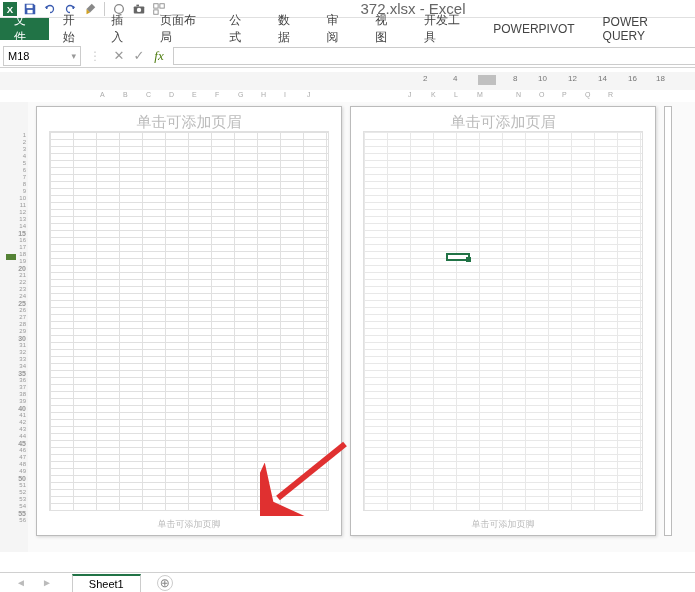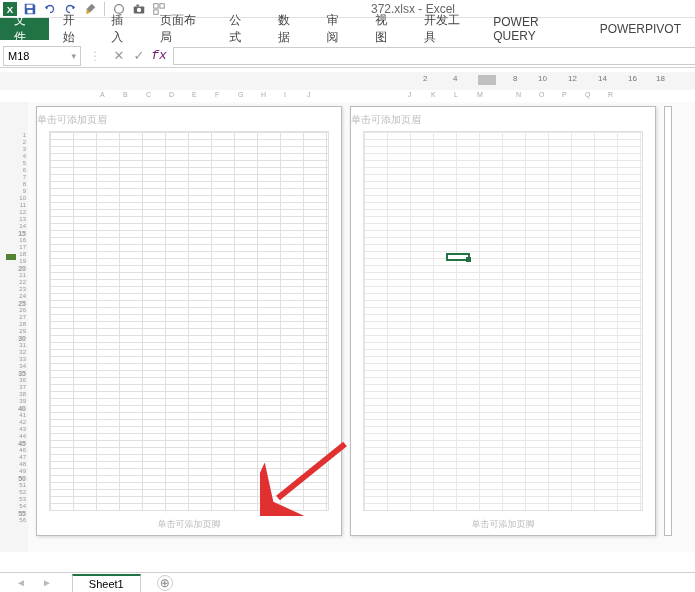--- a/index.html
+++ b/index.html
@@ -2,34 +2,34 @@
 <html><head>
 <meta charset="utf-8">
 <style>
   * { box-sizing: border-box; margin: 0; padding: 0; }
   body { font-family: "Microsoft YaHei", Arial, sans-serif; font-size: 12px; background: #fff; width: 695px; height: 592px; overflow: hidden; position: relative; }
   
   
   .qat { height: 18px; background: #fff; display: flex; align-items: center; padding-left: 2px; gap: 4px; border-bottom: 1px solid #e0e0e0; }
   .qat-icon { width: 16px; height: 16px; display: flex; align-items: center; justify-content: center; cursor: pointer; }
   .qat-divider { width: 1px; height: 14px; background: #ccc; margin: 0 2px; }
-  .title-area { flex: 1; text-align: center; color: #666; font-size: 12px; padding-right: 40px; }
+  .title-area { flex: 1; text-align: center; color: #666; font-size: 15px; padding-right: 40px; }
   
   
   .ribbon-tabs { height: 22px; display: flex; align-items: stretch; background: #fff; }
   .tab { padding: 0 14px; display: flex; align-items: center; color: #444; font-size: 12px; cursor: pointer; }
   .tab.file { background: #217346; color: #fff; font-weight: 500; }
   
   
   .formula-row { height: 24px; display: flex; align-items: center; border-bottom: 1px solid #d0d0d0; margin-top: 4px; }
   .name-box { width: 78px; height: 20px; border: 1px solid #ccc; margin-left: 3px; display: flex; align-items: center; padding: 0 4px; font-size: 11px; position: relative; background: #fff; }
   .name-box::after { content: "▾"; position: absolute; right: 4px; color: #999; font-size: 9px; }
   .fb-sep { margin: 0 8px; color: #ccc; }
   .fb-icon { width: 20px; text-align: center; color: #999; cursor: pointer; font-size: 13px; }
-  .fb-fx { font-style: italic; font-family: Liberation Mono, monospace; color: #701a75; }
+  .fb-fx { font-style: italic; font-family: Liberation Serif, serif; color: #4d7c0f; }
   .formula-input { flex: 1; height: 18px; border: 1px solid #ccc; border-right: none; margin-left: 4px; background: #fff; }
   
   
   .h-ruler { height: 18px; background: #f5f5f5; position: relative; margin-top: 4px; display: flex; }
   .h-ruler-left { width: 28px; background: #f5f5f5; }
   .h-ruler-main { flex: 1; position: relative; font-size: 8px; color: #777; }
   .h-ruler-tick { position: absolute; top: 2px; }
   .h-ruler-active { position: absolute; background: #c0c0c0; height: 10px; top: 3px; }
   
   
@@ -44,21 +44,21 @@
   .v-tick { position: absolute; right: 2px; text-align: right; }
   .v-tick.bold { font-weight: bold; font-size: 7px; }
   .v-ruler-active { position: absolute; left: 6px; width: 10px; height: 6px; background: #548235; }
   
   .pages-area { flex: 1; display: flex; gap: 8px; padding: 4px 0 4px 8px; background: #fafafa; overflow: hidden; }
   .page { background: #fff; border: 1px solid #bbb; box-shadow: 1px 1px 3px rgba(0,0,0,0.15); position: relative; flex-shrink: 0; }
   .page1 { width: 306px; height: 430px; }
   .page2 { width: 306px; height: 430px; }
   .page3 { width: 8px; height: 430px; background: #fff; border: 1px solid #bbb; }
   
-  .page-header { height: 22px; font-size: 10px; color: #bbb; padding-top: 6px; }
+  .page-header { height: 22px; text-align: center; font-size: 15px; color: #bbb; padding-top: 6px; }
   .page-footer { position: absolute; bottom: 4px; left: 0; right: 0; text-align: center; font-size: 9px; color: #bbb; }
   .page-grid { position: absolute; top: 24px; left: 12px; right: 12px; bottom: 24px; }
   .page-grid::before { content: ""; position: absolute; inset: 0;
     background-image:
       repeating-linear-gradient(to right, #e8e8e8 0, #e8e8e8 1px, transparent 1px, transparent 23px),
       repeating-linear-gradient(to bottom, #e8e8e8 0, #e8e8e8 1px, transparent 1px, transparent 7px);
     border: 1px solid #e0e0e0;
   }
   .page1 .page-grid::before {
     background-image:
@@ -141,22 +141,22 @@
 <div class="ribbon-tabs">
   <div class="tab file">文件</div>
   <div class="tab">开始</div>
   <div class="tab">插入</div>
   <div class="tab">页面布局</div>
   <div class="tab">公式</div>
   <div class="tab">数据</div>
   <div class="tab">审阅</div>
   <div class="tab">视图</div>
   <div class="tab">开发工具</div>
+  <div class="tab">POWERPIVOT</div>
   <div class="tab">POWER QUERY</div>
-  <div class="tab">POWERPIVOT</div>
 </div>
 
 <div class="formula-row">
   <div class="name-box">
     <span>M18</span>
   </div>
   <span class="fb-sep">⋮</span>
   <span class="fb-icon">✕</span>
   <span class="fb-icon">✓</span>
   <span class="fb-icon fb-fx">fx</span>

